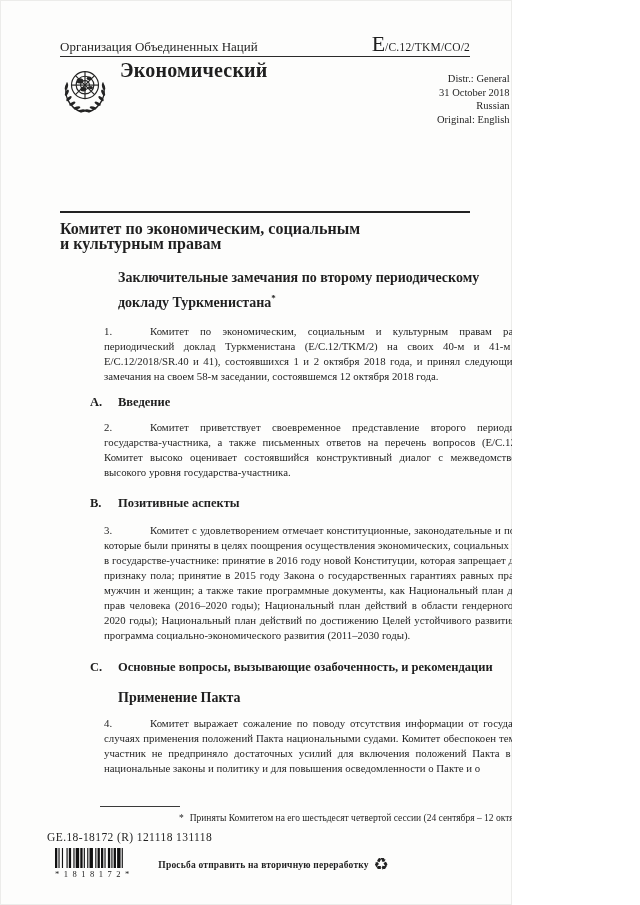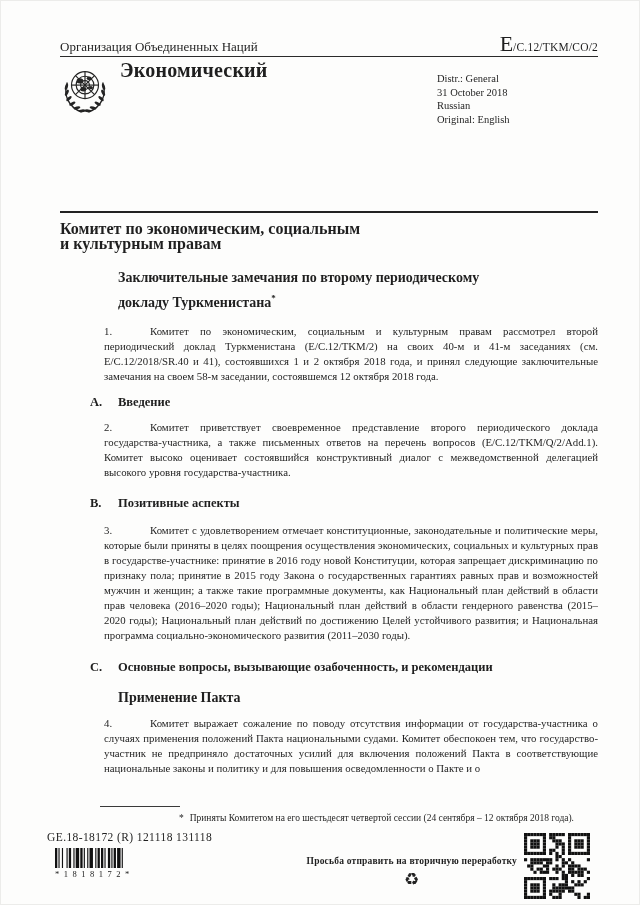--- a/index.html
+++ b/index.html
@@ -1,31 +1,31 @@
 <!DOCTYPE html>
 <html><head>
 <meta charset="utf-8">
 <style>
   html,body{margin:0;padding:0;background:#ffffff;}
   .page{
-    position:relative;width:640px;height:905px;background:#fdfdfc;
+    position:relative;width:512px;height:905px;background:#fdfdfc;
     font-family:"Liberation Serif", serif;color:#1f1f1f;overflow:hidden;
     box-shadow:inset 0 0 0 1px #ececea;
   }
   
   .header-row{position:absolute;top:33px;left:60px;right:42px;display:flex;justify-content:space-between;align-items:baseline;}
   .org-name{font-size:13px;}
   .doc-symbol{white-space:nowrap;}
   .doc-symbol .big-e{font-size:22px;line-height:1;}
   .doc-symbol .sym-rest{font-size:11.5px;letter-spacing:.2px;}
   .rule-thin{position:absolute;top:56px;left:60px;right:42px;border-top:1.2px solid #2a2a2a;}
   
   .emblem{position:absolute;left:58px;top:62px;width:54px;height:58px;}
   .council{position:absolute;left:120px;top:58px;font-size:20px;font-weight:bold;line-height:24px;letter-spacing:.2px;}
-  .distr-block{position:absolute;left:437px;top:72px;font-size:10.5px;line-height:13.5px;}
+  .distr-block{position:absolute;left:437px;top:72px;font-size:10.5px;line-height:13.5px;text-align:right;}
   .rule-thick{position:absolute;top:211px;left:60px;right:42px;border-top:2px solid #222;}
   
   .content{position:absolute;top:221px;left:60px;width:538px;}
   .committee{font-weight:bold;font-size:16px;line-height:15px;}
   .doc-title{margin:17px 0 0 58px;font-weight:bold;font-size:14px;line-height:20px;max-width:402px;}
   .doc-title sup{font-size:9px;}
   .para{margin:11px 0 0 44px;font-size:10.8px;line-height:15px;text-align:justify;}
   .para .pnum{display:inline-block;width:46px;}
   .sec-heading{margin:10px 0 0 30px;display:flex;font-weight:bold;font-size:12.5px;line-height:17px;}
   .sec-heading .sec-letter{width:28px;flex:none;}
@@ -33,21 +33,21 @@
   .mt-c{margin-top:16px;}
   .subheading{margin:14px 0 0 58px;font-weight:bold;font-size:14px;line-height:15px;}
   .p2{margin-top:9px;}
   
   .footnote-rule{position:absolute;top:806px;left:100px;width:80px;border-top:1px solid #3a3a3a;}
   .footnote{position:absolute;top:812px;left:104px;width:470px;font-size:9.5px;line-height:12px;text-align:right;}
   .footnote .fn-mark{display:inline-block;padding:0 6px 0 8px;}
   .ge-number{position:absolute;top:831px;left:47px;font-size:11.5px;letter-spacing:.4px;}
   .barcode-wrap{position:absolute;top:848px;left:55px;width:86px;text-align:left;}
   .barcode-label{margin-top:1px;font-family:Liberation Serif, serif;font-size:8.5px;letter-spacing:4.5px;color:#222;}
-  .recycle-line{position:absolute;top:856px;right:123px;display:flex;align-items:center;gap:5px;flex-direction:column;}
+  .recycle-line{position:absolute;top:856px;right:123px;display:flex;align-items:center;gap:5px;}
   .recycle-text{font-size:9.5px;font-weight:bold;letter-spacing:.2px;}
   .recycle-icon{font-family:"DejaVu Sans", sans-serif;font-size:17px;line-height:1;color:#222;}
   .qr{position:absolute;top:833px;left:524px;width:66px;height:66px;}
   svg{display:block;}
 </style>
 </head>
 <body>
 
 <div class="page">
 

